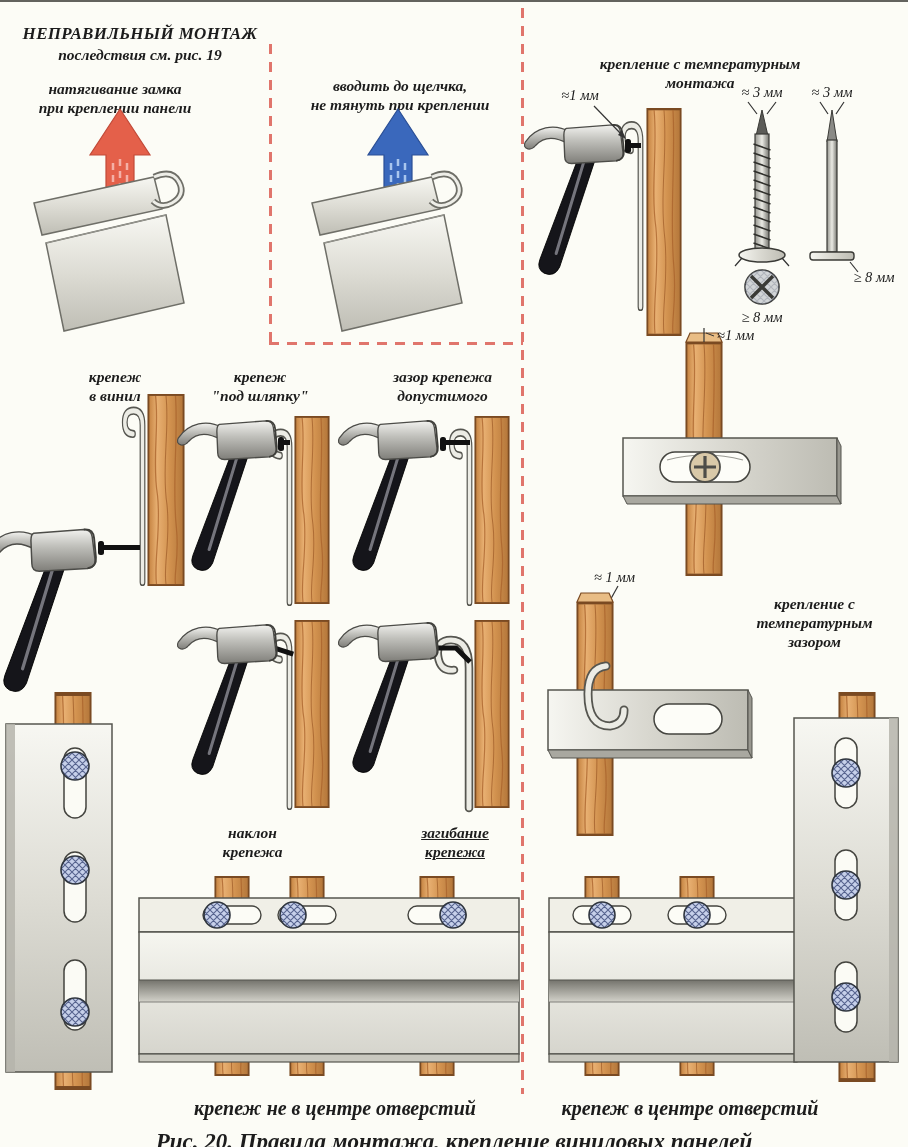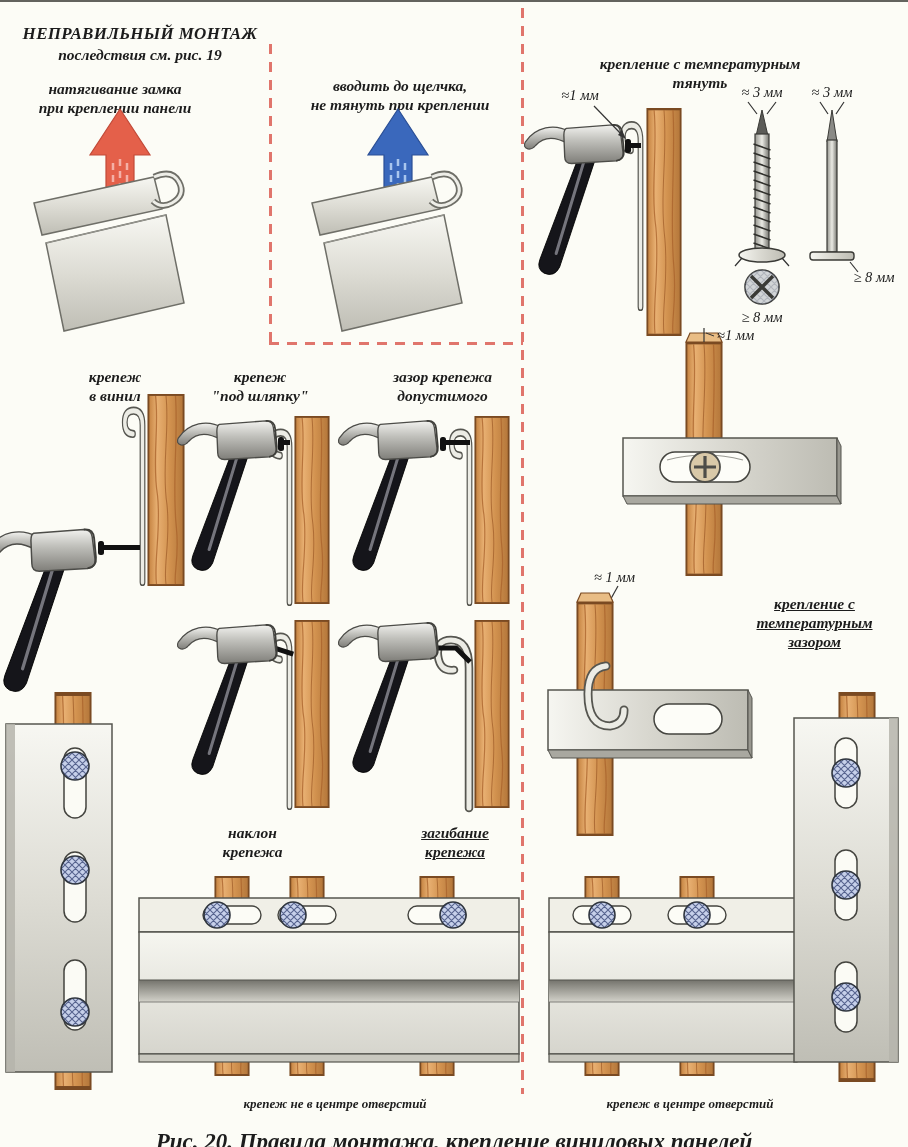--- a/index.html
+++ b/index.html
@@ -6,21 +6,21 @@
   .page{
     position:relative; width:908px; height:1147px; margin:0 auto;
     background:#fcfcf6; overflow:hidden;
     font-family:"Liberation Serif", serif; color:#1c1c1c;
   }
   .topline{position:absolute;left:0;top:0;width:100%;height:2px;background:#3c3c38;opacity:.8;}
   .t{position:absolute; font-style:italic; font-weight:700; text-align:center;
      white-space:pre-line; line-height:1.22;margin-top:20px;}
   .hdr{font-size:17px; letter-spacing:.3px;}
   .lbl{font-size:15.5px;}
-  .big{font-size:13px;}
+  .big{font-size:20px;}
   .cap{font-size:23px;}
   .dash-v{position:absolute; width:3px;
      background:repeating-linear-gradient(to bottom,#e0756c 0 10px,transparent 10px 18px);}
   .dash-h{position:absolute; height:3px;
      background:repeating-linear-gradient(to right,#e0756c 0 10px,transparent 10px 18px);}
   svg.illus{position:absolute; overflow:visible;}
   svg text{font-family:"Liberation Serif",serif; font-style:italic; font-size:14.5px; fill:#1b1b1b;}
 </style>
 </head>
 <body>
@@ -34,32 +34,32 @@
   <div class="dash-v" style="left:521px;top:8px;height:1086px;"></div>
 
   <div class="t hdr" style="left:10px;top:4px;width:260px;">НЕПРАВИЛЬНЫЙ МОНТАЖ</div>
   <div class="t lbl" style="left:10px;top:26px;width:260px;">последствия см. рис. 19</div>
 
   <div class="t lbl" style="left:295px;top:57px;width:210px;">вводить до щелчка,
 не тянуть при креплении</div>
   <div class="t lbl" style="left:10px;top:60px;width:210px;">натягивание замка
 при креплении панели</div>
   <div class="t lbl" style="left:555px;top:35px;width:290px;">крепление с температурным
-тянуть</div>
+монтажа</div>
   <div class="t lbl" style="left:55px;top:348px;width:120px;">крепеж
 в винил</div>
   <div class="t lbl" style="left:195px;top:348px;width:130px;">крепеж
 "под шляпку"</div>
   <div class="t lbl" style="left:370px;top:348px;width:145px;">зазор крепежа
 допустимого</div>
   <div class="t lbl" style="left:190px;top:804px;width:125px;text-align:center;">наклон
 крепежа</div>
   <div class="t lbl" style="left:390px;top:804px;width:130px;text-decoration:underline;">загибание
 крепежа</div>
-  <div class="t lbl" style="left:742px;top:575px;width:145px;text-decoration:underline;">крепление с
+  <div class="t lbl" style="left:742px;top:575px;width:145px;">крепление с
 температурным
 зазором</div>
   <div class="t big" style="left:150px;top:1076px;width:370px;">крепеж не в центре отверстий</div>
   <div class="t big" style="left:535px;top:1076px;width:310px;">крепеж в центре отверстий</div>
   <div class="t cap" style="left:0;top:1108px;width:908px;">Рис. 20. Правила монтажа, крепление виниловых панелей</div>
 
   <svg width="0" height="0" style="position:absolute" aria-hidden="true">
     <defs>
       <linearGradient id="woodGrad" x1="0" y1="0" x2="1" y2="0">
         <stop offset="0" stop-color="#c4813f"></stop>

